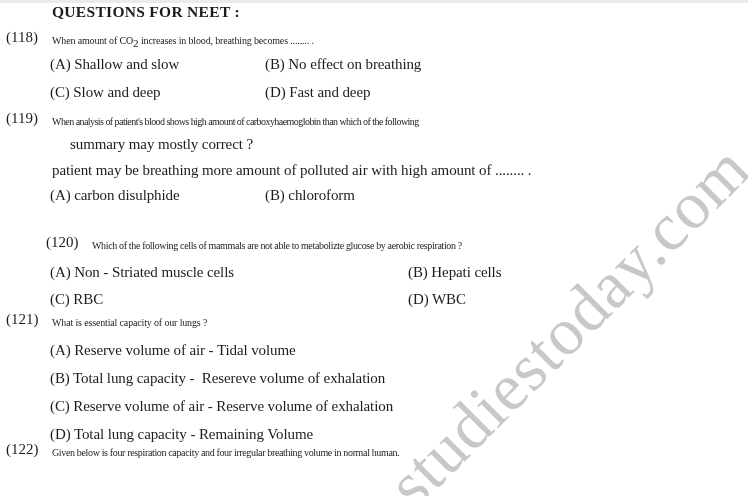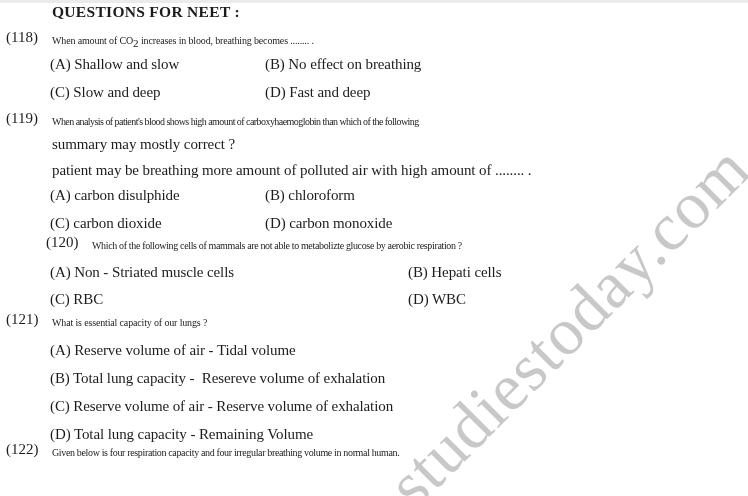--- a/index.html
+++ b/index.html
@@ -166,37 +166,33 @@
       <span class="opt opt-b" style="left:215px;"><span>(B)</span> <span>No effect on breathing</span></span>
     </div>
 
     <div class="qrow" style="top:110px;">
       <div class="qnum">(119)</div>
       <div class="qbody">
         <span class="qtext wrapline tighter">When analysis of patient's blood shows high amount of carboxyhaemoglobin than which of the following</span>
       </div>
     </div>
 
-    <div class="optrow" style="top:133px; left:52px;">
+    <div class="optrow" style="top:133px; left:70px;">
       <span class="opt">summary may mostly correct ?</span>
     </div>
 
     <div class="optrow" style="top:159px; left:52px;">
       <span class="opt tight">patient may be breathing more amount of polluted air with high amount of ........ .</span>
     </div>
 
     <div class="optrow" style="top:184px;">
       <span class="opt opt-a"><span>(A)</span> <span>carbon disulphide</span></span>
       <span class="opt opt-b" style="left:215px;"><span>(B)</span> <span>chloroform</span></span>
     </div>
 
-    <div class="optrow" style="top:212px;">
-      <span class="opt opt-a"><span>(C)</span> <span>carbon dioxide</span></span>
-      <span class="opt opt-b" style="left:215px;"><span>(D)</span> <span>carbon monoxide</span></span>
-    </div>
 
     <div class="qrow" style="top:234px;padding-left:40px;">
       <div class="qnum">(120)</div>
       <div class="qbody">
         <span class="qtext wrapline tight">Which of the following cells of mammals are not able to metabolizte glucose by aerobic respiration ?</span>
       </div>
     </div>
 
     <div class="optrow" style="top:261px;">
       <span class="opt opt-a"><span>(A)</span> <span>Non - Striated muscle cells</span></span>

